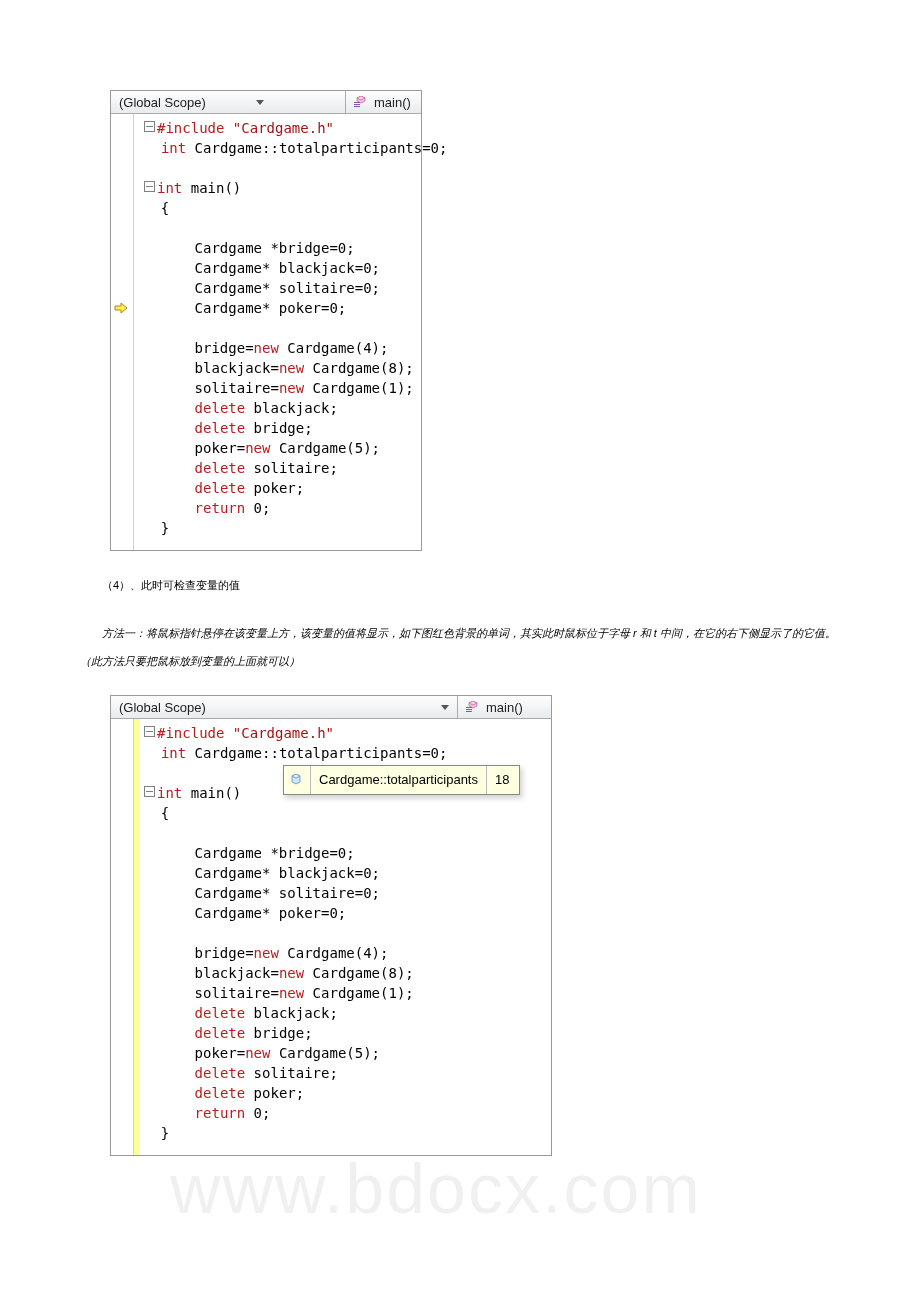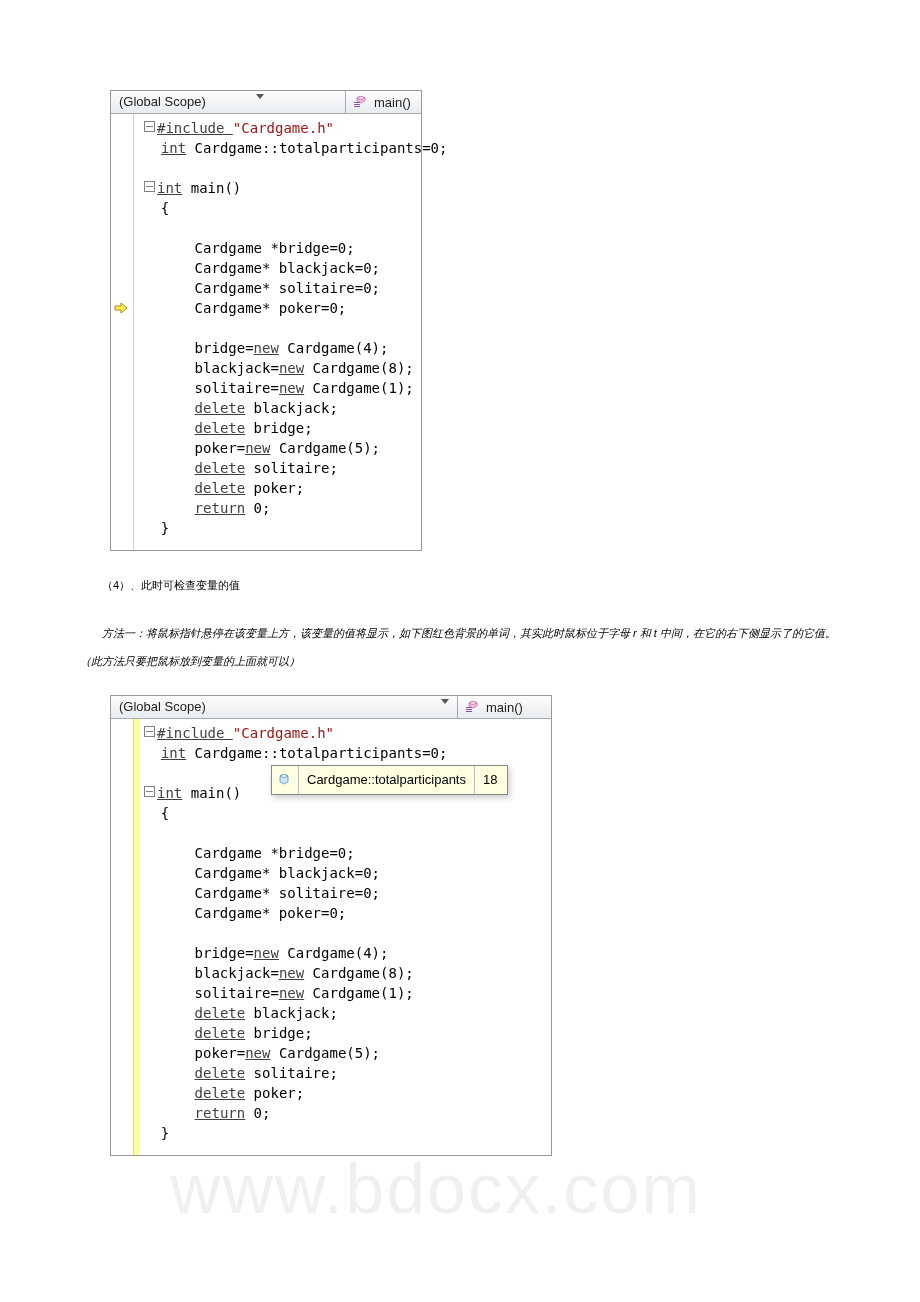--- a/index.html
+++ b/index.html
@@ -25,21 +25,21 @@
     font-family: "Microsoft YaHei", Tahoma, Arial, sans-serif;
     font-size: 13px;
     color: #222;
     height: 22px;
   }
   .ide-scope {
     flex: 0 0 auto;
     padding: 3px 8px;
     border-right: 1px solid #aaa;
     display: flex;
-    align-items: flex-start;
+    align-items: center;
     gap: 20px;
   }
   .ide-scope .drop {
     width: 0; height: 0;
     border-left: 4px solid transparent;
     border-right: 4px solid transparent;
     border-top: 5px solid #555;
     margin-left: 30px;
   }
   .ide-member {
@@ -73,21 +73,21 @@
     flex-shrink: 0;
   }
   .margin.yellow {
     background: #ffff99;
   }
   .code {
     padding: 4px 10px 12px 4px;
     white-space: pre;
     color: #000;
   }
-  .kw { color: #404040; text-decoration: underline; }
+  .kw { color: #b91c1c; }
   .str { color: #a31515; }
   .outline {
     display: inline-block;
     width: 9px; height: 9px;
     border: 1px solid #808080;
     position: relative;
     vertical-align: 1px;
     margin-right: 2px;
   }
   .outline::before {
@@ -207,21 +207,21 @@
             <rect x="0" y="10" width="6" height="1" fill="#8a4fb0"></rect>
           </svg>
         </span>
         <span>main()</span>
       </div>
     </div>
     <div class="code-area">
       <div class="gutter"></div>
       <div class="margin yellow"></div>
       <div class="code" id="code2"><div><span class="outline"></span><span class="kw">#include </span><span class="str">"Cardgame.h"</span></div><div> <span> </span><span class="kw">int</span><span> Cardgame::totalparticipants=0;</span></div><div> <span> </span></div><div><span class="outline"></span><span class="kw">int</span><span> main()</span></div><div> <span> {</span></div><div> <span></span></div><div> <span>     Cardgame *bridge=0;</span></div><div> <span>     Cardgame* blackjack=0;</span></div><div> <span>     Cardgame* solitaire=0;</span></div><div> <span>     Cardgame* poker=0;</span></div><div> <span></span></div><div> <span>     bridge=</span><span class="kw">new</span><span> Cardgame(4);</span></div><div> <span>     blackjack=</span><span class="kw">new</span><span> Cardgame(8);</span></div><div> <span>     solitaire=</span><span class="kw">new</span><span> Cardgame(1);</span></div><div> <span>     </span><span class="kw">delete</span><span> blackjack;</span></div><div> <span>     </span><span class="kw">delete</span><span> bridge;</span></div><div> <span>     poker=</span><span class="kw">new</span><span> Cardgame(5);</span></div><div> <span>     </span><span class="kw">delete</span><span> solitaire;</span></div><div> <span>     </span><span class="kw">delete</span><span> poker;</span></div><div> <span>     </span><span class="kw">return</span><span> 0;</span></div><div> <span> }</span></div></div>
-      <div class="tooltip" style="left:160px; top:46px;">
+      <div class="tooltip" style="left:172px; top:46px;">
         <div class="tip-icon">
           <svg width="14" height="12" viewBox="0 0 14 12">
             <path d="M2 2 L6 0 L10 2 L10 8 L6 10 L2 8 Z" fill="#cfe6f7" stroke="#5a8fbf" stroke-width="0.8"></path>
             <path d="M6 0 L10 2 L6 4 L2 2 Z" fill="#e8f3fb" stroke="#5a8fbf" stroke-width="0.8"></path>
           </svg>
         </div>
         <div class="tip-text">Cardgame::totalparticipants</div>
         <div class="tip-val">18</div>
       </div>
     </div>

